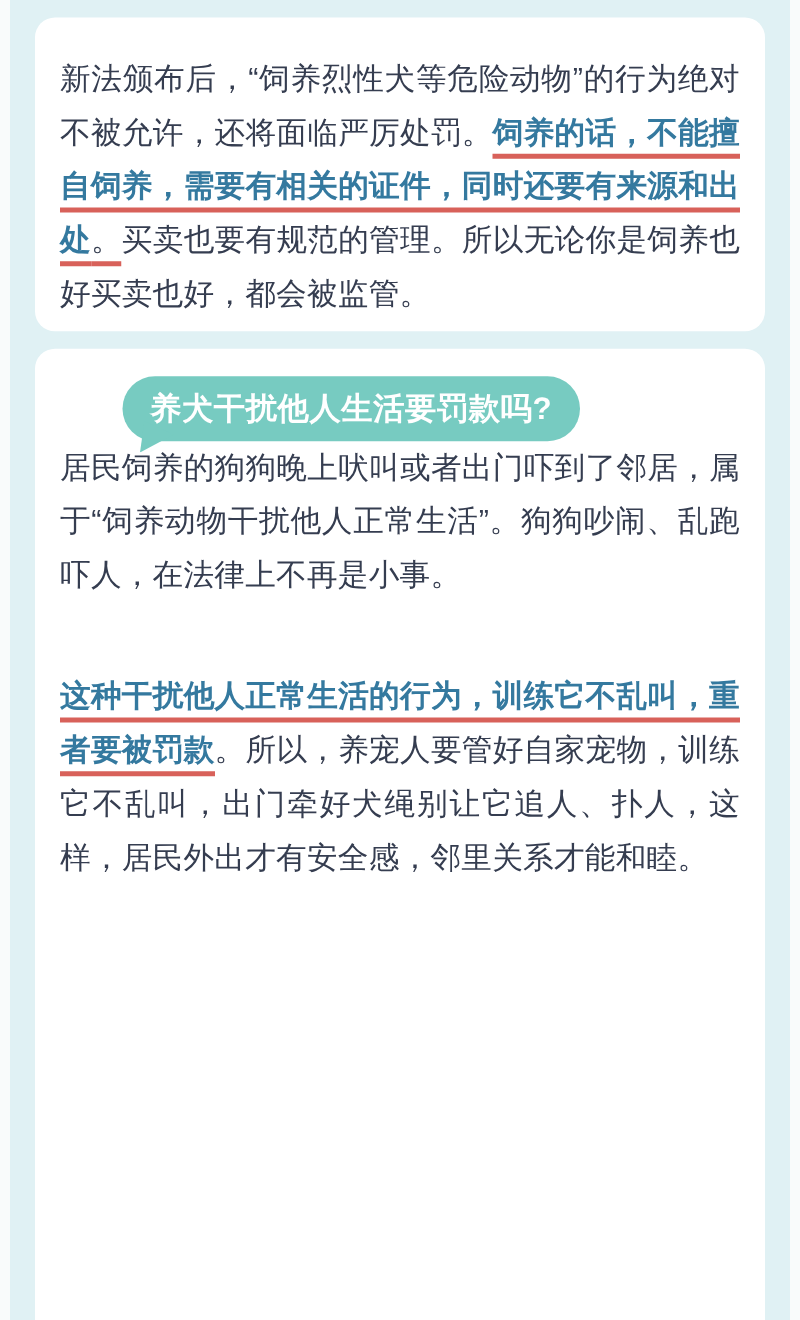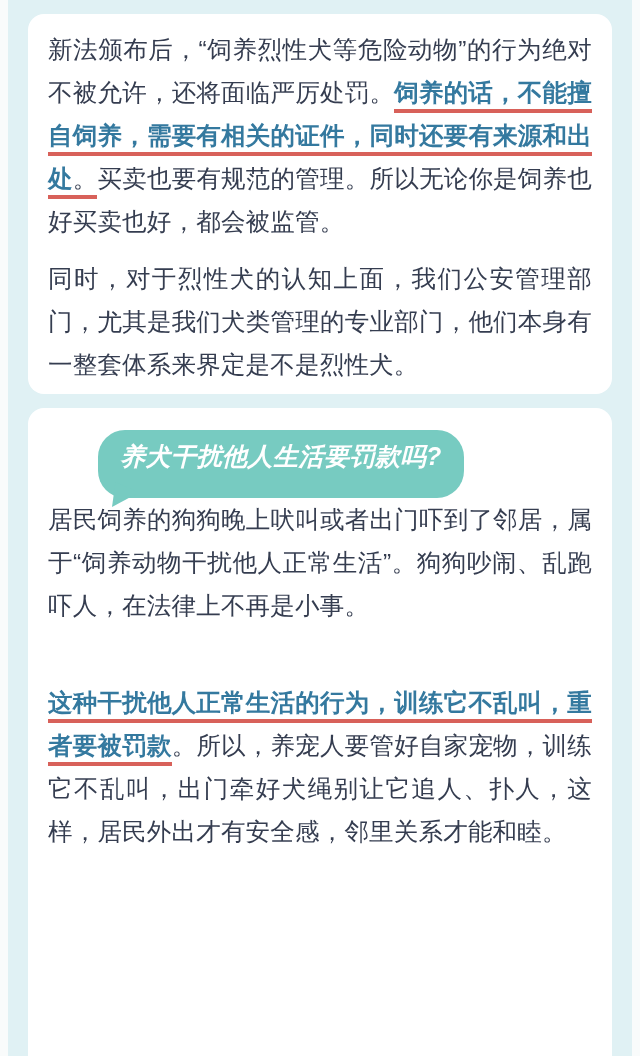--- a/index.html
+++ b/index.html
@@ -14,35 +14,35 @@
     margin-left:8px;
     width:624px;
     height:1056px;
     background:var(--bg,#e0f1f4);
     padding:0 20px;
     display:flex;
     flex-direction:column;
   }
   .card { background:var(--card,#ffffff); }
   .card-1 { border-radius:0 0 16px 16px; padding:20px 20px 6px; }
-  .card-2 { border-radius:16px; padding:14px 20px 8px; margin-top:14px; }
+  .card-2 { border-radius:16px; padding:28px 20px 8px; margin-top:14px; }
   .card-3 { border-radius:16px 16px 0 0; padding:22px 20px 0; margin-top:14px; flex:1; }
 
   .bubble {
     position:relative;
     background:var(--teal,#77cbc1);
     color:var(--bubble-text,#ffffff);
     font-weight:700;
     font-size:25px;
     line-height:43px;
     letter-spacing:0.5px;
     border-radius:30px;
   }
   .bubble-1 { margin-left:57px; width:487px; padding:2px 18px 3px; }
-  .bubble-2 { margin-left:50px; width:max-content; max-width:490px; padding:5px 22px 20px; border-radius:27px;font-style:italic; }
+  .bubble-2 { margin-left:50px; width:max-content; max-width:490px; padding:5px 22px 4px; border-radius:27px; }
   .tail {
     position:absolute;
     left:14px;
     bottom:-9px;
     width:27px;
     height:25px;
     background:var(--teal,#77cbc1);
     clip-path:polygon(0 100%, 13% 0, 100% 42%);
   }
 
@@ -74,21 +74,20 @@
   }
 </style>
 </head>
 <body>
 
 <div class="page">
 
 
   <section class="card card-2">
     <p class="para p-2"><span class="run-normal">新法颁布后，“饲养烈性犬等危险动物”的行为绝对不被允许，还将面临严厉处罚。</span><span class="run-hl">饲养的话，不能擅自饲养，需要有相关的证件，同时还要有来源和出处</span><span class="run-ul">。</span><span class="run-normal">买卖也要有规范的管理。所以无论你是饲养也好买卖也好，都会被监管。</span></p>
-    <p class="para p-3"><span class="run-normal">同时，对于烈性犬的认知上面，我们公安管理部门，尤其是我们犬类管理的专业部门，他们本身有一整套体系来界定是不是烈性犬。</span></p>
   </section>
 
   <section class="card card-3">
     <div class="bubble bubble-2">
       <span>养犬干扰他人生活要罚款吗?</span>
       <span class="tail"></span>
     </div>
     <p class="para p-4"><span class="run-normal">居民饲养的狗狗晚上吠叫或者出门吓到了邻居，属于“饲养动物干扰他人正常生活”。狗狗吵闹、乱跑吓人，在法律上不再是小事。</span></p>
     <p class="para p-5"><span class="run-hl">这种干扰他人正常生活的行为，训练它不乱叫，重者要被罚款</span><span class="run-normal">。所以，养宠人要管好自家宠物，训练它不乱叫，出门牵好犬绳别让它追人、扑人，这样，居民外出才有安全感，邻里关系才能和睦。</span></p>
   </section>

